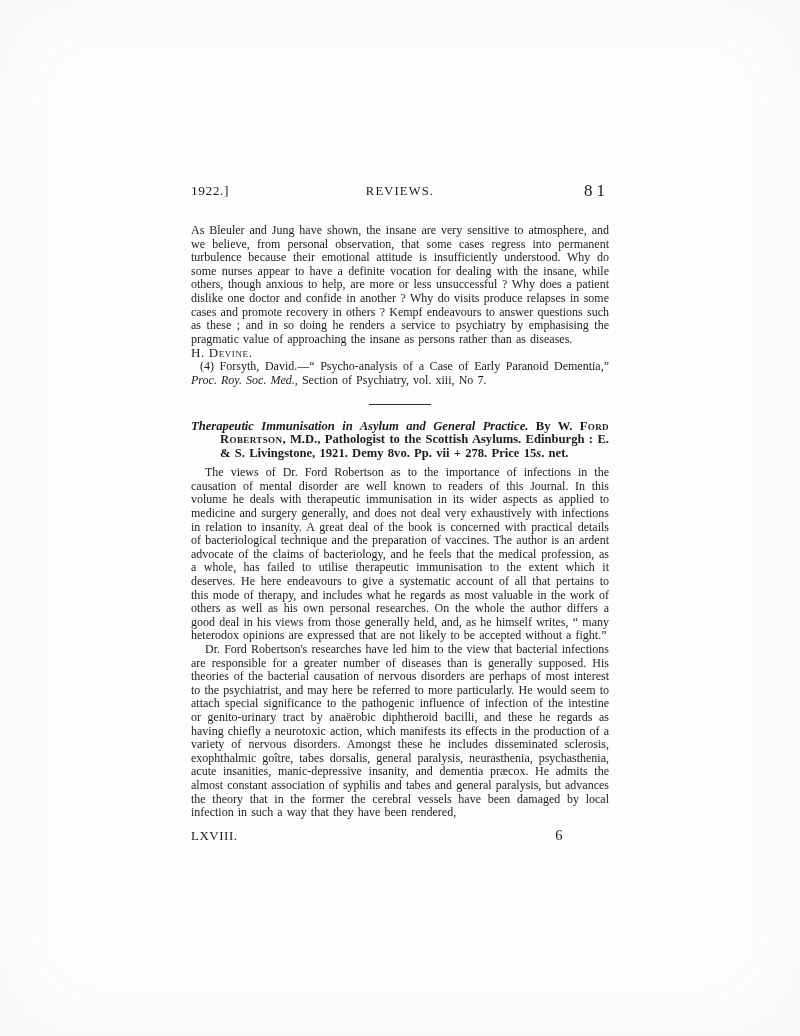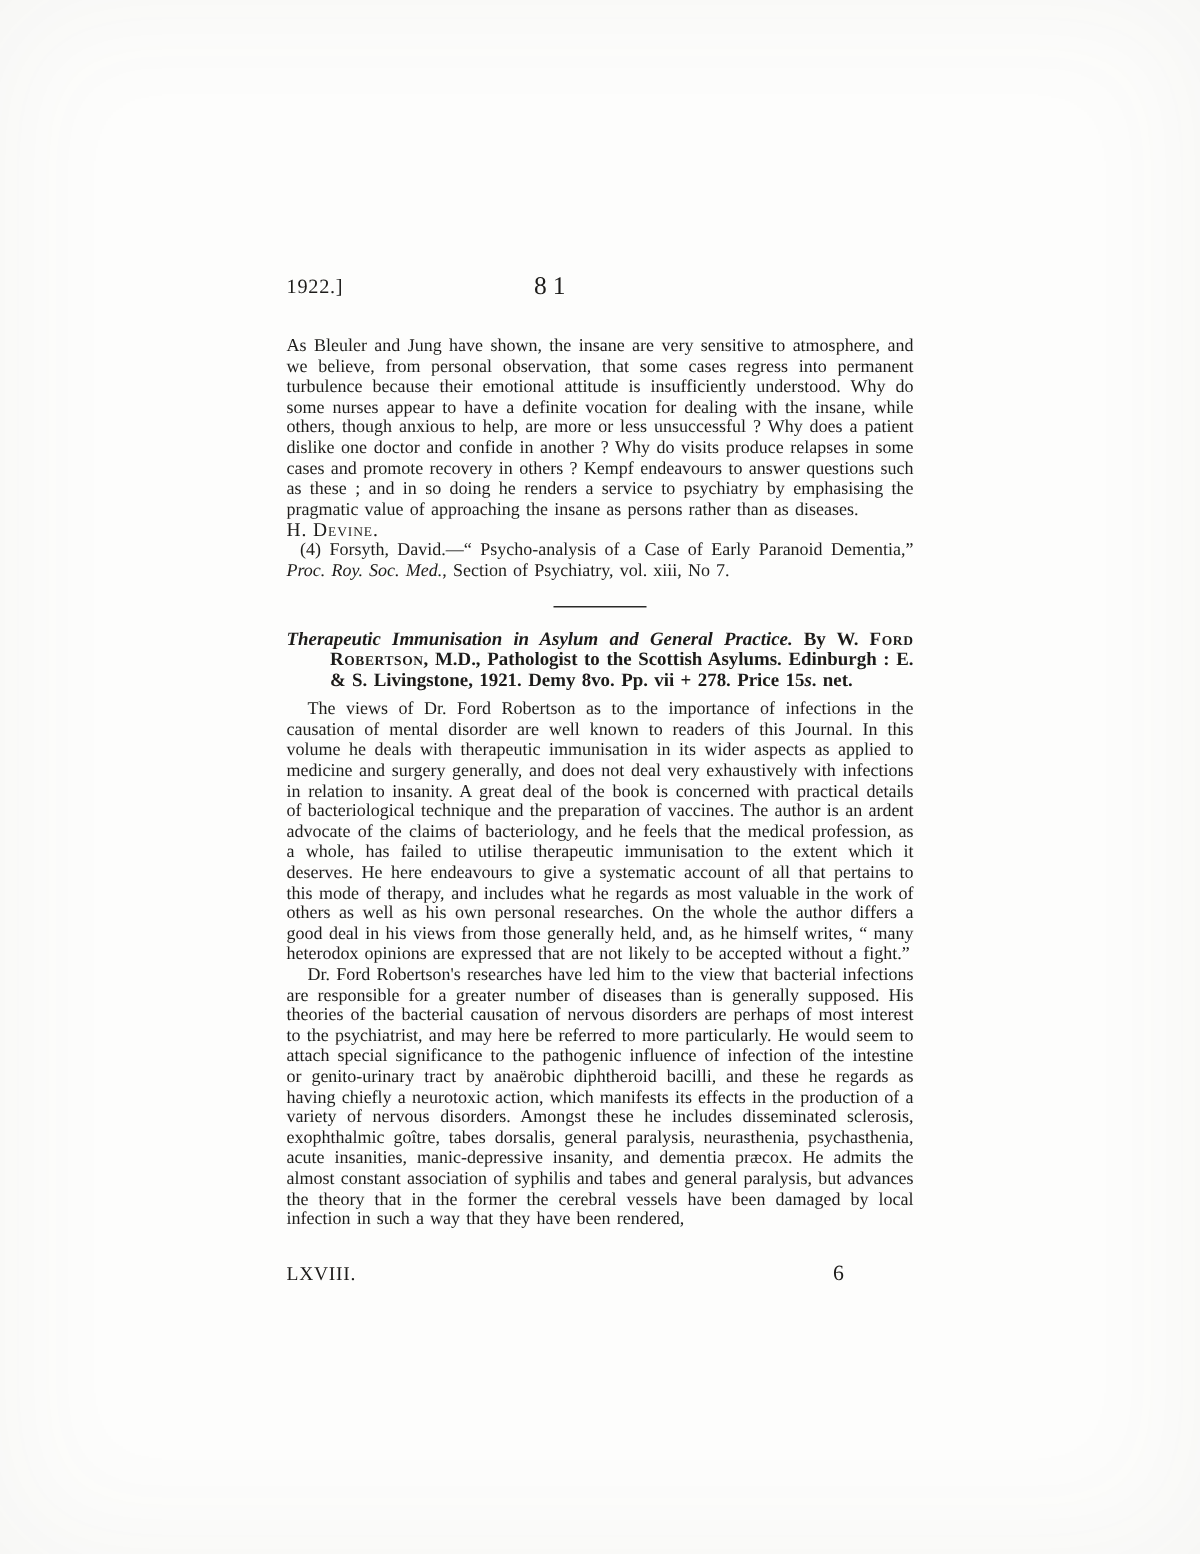--- a/index.html
+++ b/index.html
@@ -63,37 +63,38 @@
     word-spacing: 1.1px;
     padding-left: 29px;
     text-indent: -29px;
     margin-bottom: 5px;
     font-weight: bold;
   }
   .footer {
     display: flex;
     justify-content: space-between;
     align-items: baseline;
-    margin-top: 21px;
+    margin-top: 7px;
     font-size: 13px;
     letter-spacing: 0.5px;
   }
   .footer .sigmark {
     margin-right: 46px;
     font-size: 14.5px;
   }
 </style>
 </head>
 <body>
 
 <div class="scan">
   <div class="content">
 
     <div class="header">
       <span class="date">1922.]</span>
+      <span class="title">REVIEWS.</span>
       <span class="pageno">81</span>
     </div>
 
     <p class="body">As Bleuler and Jung have shown, the insane are very sensitive to atmosphere, and we believe, from personal observation, that some cases regress into permanent turbulence because their emotional attitude is insufficiently understood. Why do some nurses appear to have a definite vocation for dealing with the insane, while others, though anxious to help, are more or less unsuccessful ? Why does a patient dislike one doctor and confide in another ? Why do visits produce relapses in some cases and promote recovery in others ? Kempf endeavours to answer questions such as these ; and in so doing he renders a service to psychiatry by emphasising the pragmatic value of approaching the insane as persons rather than as diseases.</p>
 
     <p class="signature">H. Devine.</p>
 
     <p class="body fnote"><span>(4) Forsyth, David.—“ Psycho-analysis of a Case of Early Paranoid Dementia,” </span><span class="italic">Proc. Roy. Soc. Med.</span><span>, Section of Psychiatry, vol. xiii, No 7.</span></p>
 
     <div class="rule"></div>

